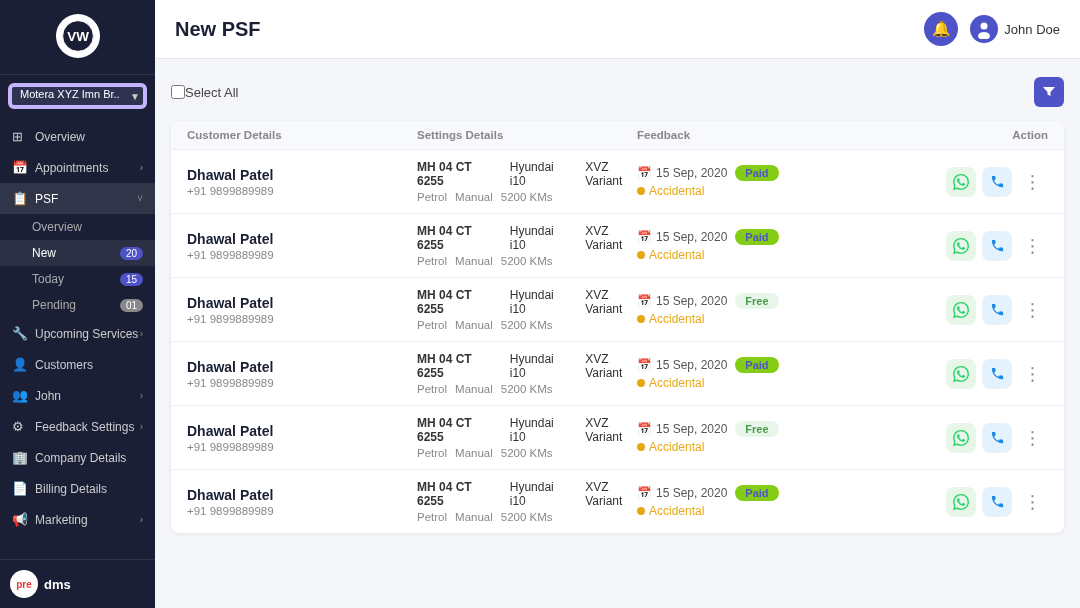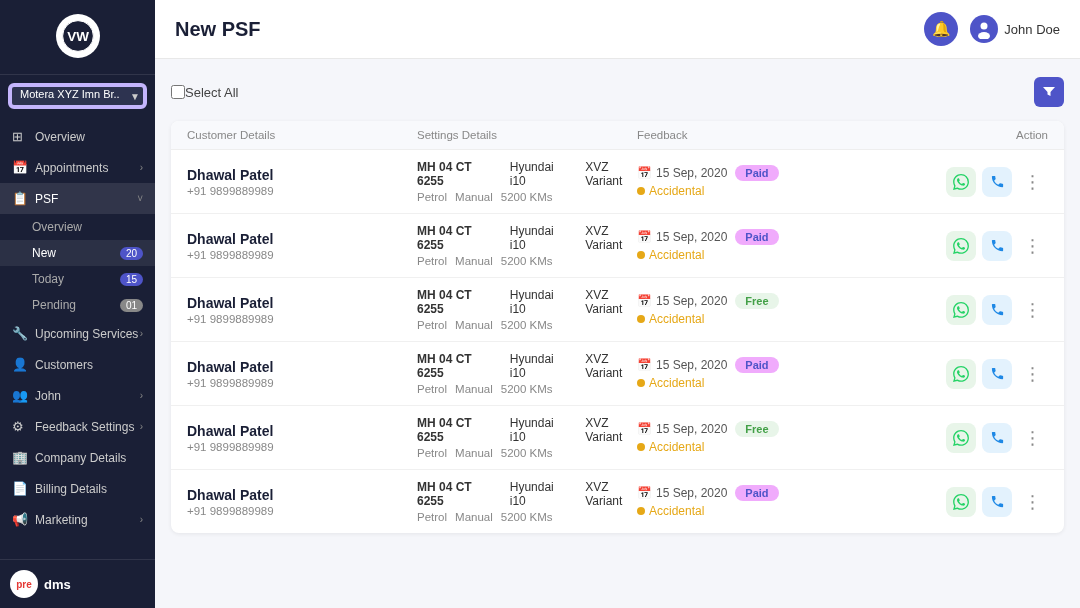--- a/index.html
+++ b/index.html
@@ -233,21 +233,21 @@
     }
     .table-header {
       display: grid;
       grid-template-columns: 230px 220px 1fr 120px;
       padding: 8px 16px;
       background: #f8f9fc;
       border-bottom: 1px solid #eee;
     }
     .th {
       font-size: 11.5px;
-      font-weight: 400;
+      font-weight: 700;
       color: #888;
       text-transform: none;
     }
     .th-action { text-align: right; }
 
     .table-row-grid {
       display: grid;
       grid-template-columns: 230px 220px 1fr 120px;
       padding: 10px 16px;
       border-bottom: 1px solid #f0f0f0;
@@ -274,21 +274,21 @@
     .feedback-type { display: flex; align-items: center; gap: 4px; font-size: 12px; color: #e6a817; margin-top: 3px; }
     .feedback-dot { width: 8px; height: 8px; border-radius: 50%; background: #e6a817; flex-shrink: 0; }
     .feedback-badge {
       display: inline-block;
       border-radius: 12px;
       padding: 2px 10px;
       font-size: 11px;
       font-weight: 600;
       margin-left: 8px;
     }
-    .badge-paid { background: #f0abfc; color: #4e54c8; }
+    .badge-paid { background: #84cc16; color: #4e54c8; }
     .badge-free { background: #e8f5e9; color: #43a047; }
 
     .cell-action { display: flex; align-items: center; justify-content: flex-end; gap: 6px; }
     .action-btn {
       width: 30px;
       height: 30px;
       border-radius: 8px;
       border: none;
       cursor: pointer;
       display: flex;

